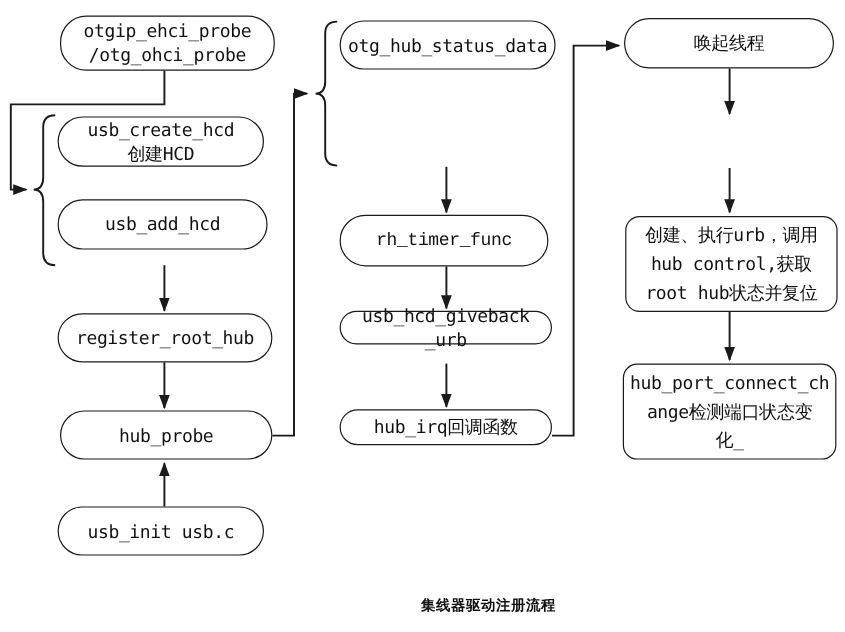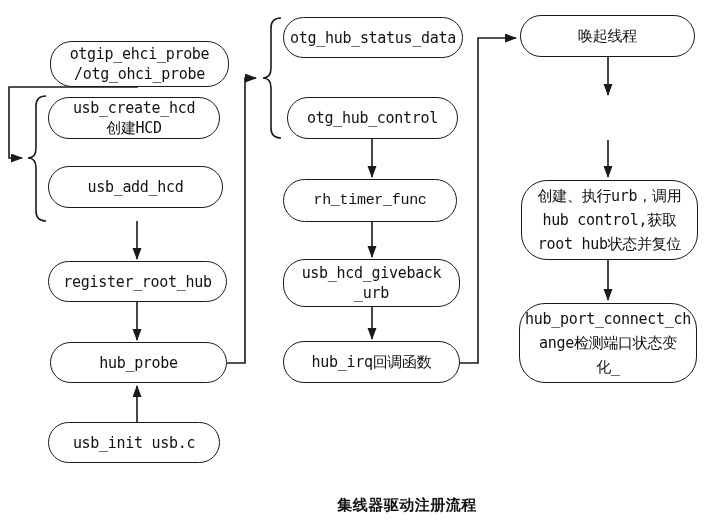--- a/index.html
+++ b/index.html
@@ -33,31 +33,31 @@
     justify-content: center;
     text-align: center;
     white-space: pre-line;
     font-size: 15px;
     line-height: 20px;
     color: #111111;
     letter-spacing: -0.3px;
     z-index: 2;
   }
   .node.tall {
-    border-radius: 26px;
+    border-radius: 12px;
     line-height: 24px;
     font-size: 15px;
   }
   .caption {
     position: absolute;
     left: 292px;
     top: 496px;
     width: 230px;
     text-align: center;
-    font-size: 15px;
+    font-size: 12px;
     font-weight: bold;
     color: #111111;
     letter-spacing: 0.5px;
     font-family: "DejaVu Sans", "Liberation Sans", sans-serif;
     z-index: 2;
   }
 </style>
 </head>
 <body>
 
@@ -92,35 +92,34 @@
 
     <path d="M460,363 H478 V38 H516" fill="none" stroke="#1a1a1a" stroke-width="1.6" marker-end="url(#arr)"></path>
 
     <path d="M608,57 V95" fill="none" stroke="#1a1a1a" stroke-width="1.6" marker-end="url(#arr)"></path>
 
     <path d="M608,140 V177" fill="none" stroke="#1a1a1a" stroke-width="1.6" marker-end="url(#arr)"></path>
 
     <path d="M608,260 V300" fill="none" stroke="#1a1a1a" stroke-width="1.6" marker-end="url(#arr)"></path>
   </svg>
 
-  <div class="node" style="left:50px;  top:13px;  width:179px; height:46px;margin-top:28px;">otgip_ehci_probe
+  <div class="node" style="left:50px;  top:13px;  width:179px; height:46px;">otgip_ehci_probe
 /otg_ohci_probe</div>
   <div class="node" style="left:48px;  top:97px;  width:172px; height:42px;">usb_create_hcd
 创建HCD</div>
   <div class="node" style="left:48px;  top:166px; width:175px; height:42px;">usb_add_hcd</div>
   <div class="node" style="left:48px;  top:261px; width:179px; height:41px;">register_root_hub</div>
   <div class="node" style="left:50px;  top:342px; width:177px; height:41px;">hub_probe</div>
   <div class="node" style="left:283px; top:17px;  width:180px; height:41px;">otg_hub_status_data</div>
 
   <div class="node" style="left:48px;  top:422px; width:172px; height:41px;">usb_init usb.c</div>
-  <div class="node" style="left:287px; top:97px;  width:171px; height:42px;">otg_hub_control</div>
   <div class="node" style="left:283px; top:179px; width:174px; height:43px;font-family:Liberation Mono, monospace;">rh_timer_func</div>
-  <div class="node" style="left:283px; top:259px; width:177px; height:48px;">usb_hcd_giveback
+  <div class="node" style="left:283px; top:259px; width:177px; height:28px;">usb_hcd_giveback
 _urb</div>
-  <div class="node" style="left:283px; top:341px; width:177px; height:42px;">hub_irq回调函数</div>
+  <div class="node" style="left:283px; top:341px; width:177px; height:30px;">hub_irq回调函数</div>
 
   <div class="node" style="left:520px; top:15px;  width:175px; height:42px;">唤起线程</div>
   <div class="node tall" style="left:521px; top:180px; width:177px; height:80px;">创建、执行urb，调用
 hub control,获取
 root hub状态并复位</div>
   <div class="node tall" style="left:519px; top:303px; width:178px; height:80px;">hub_port_connect_ch
 ange检测端口状态变
 化_</div>
 
   <div class="caption">集线器驱动注册流程</div>

